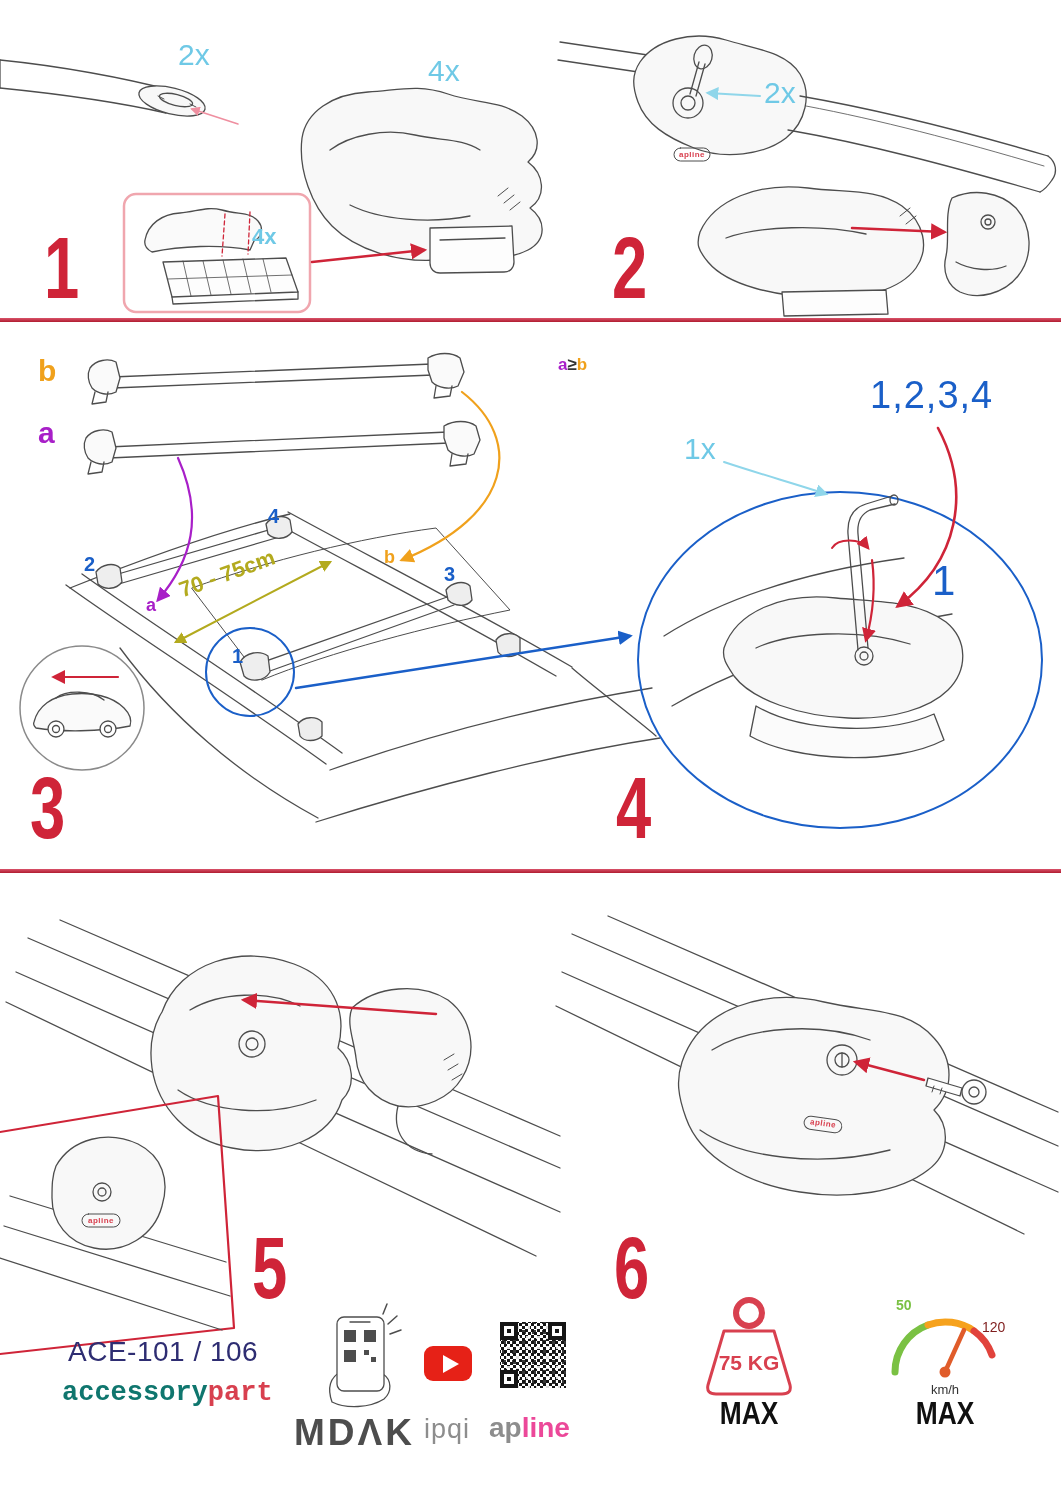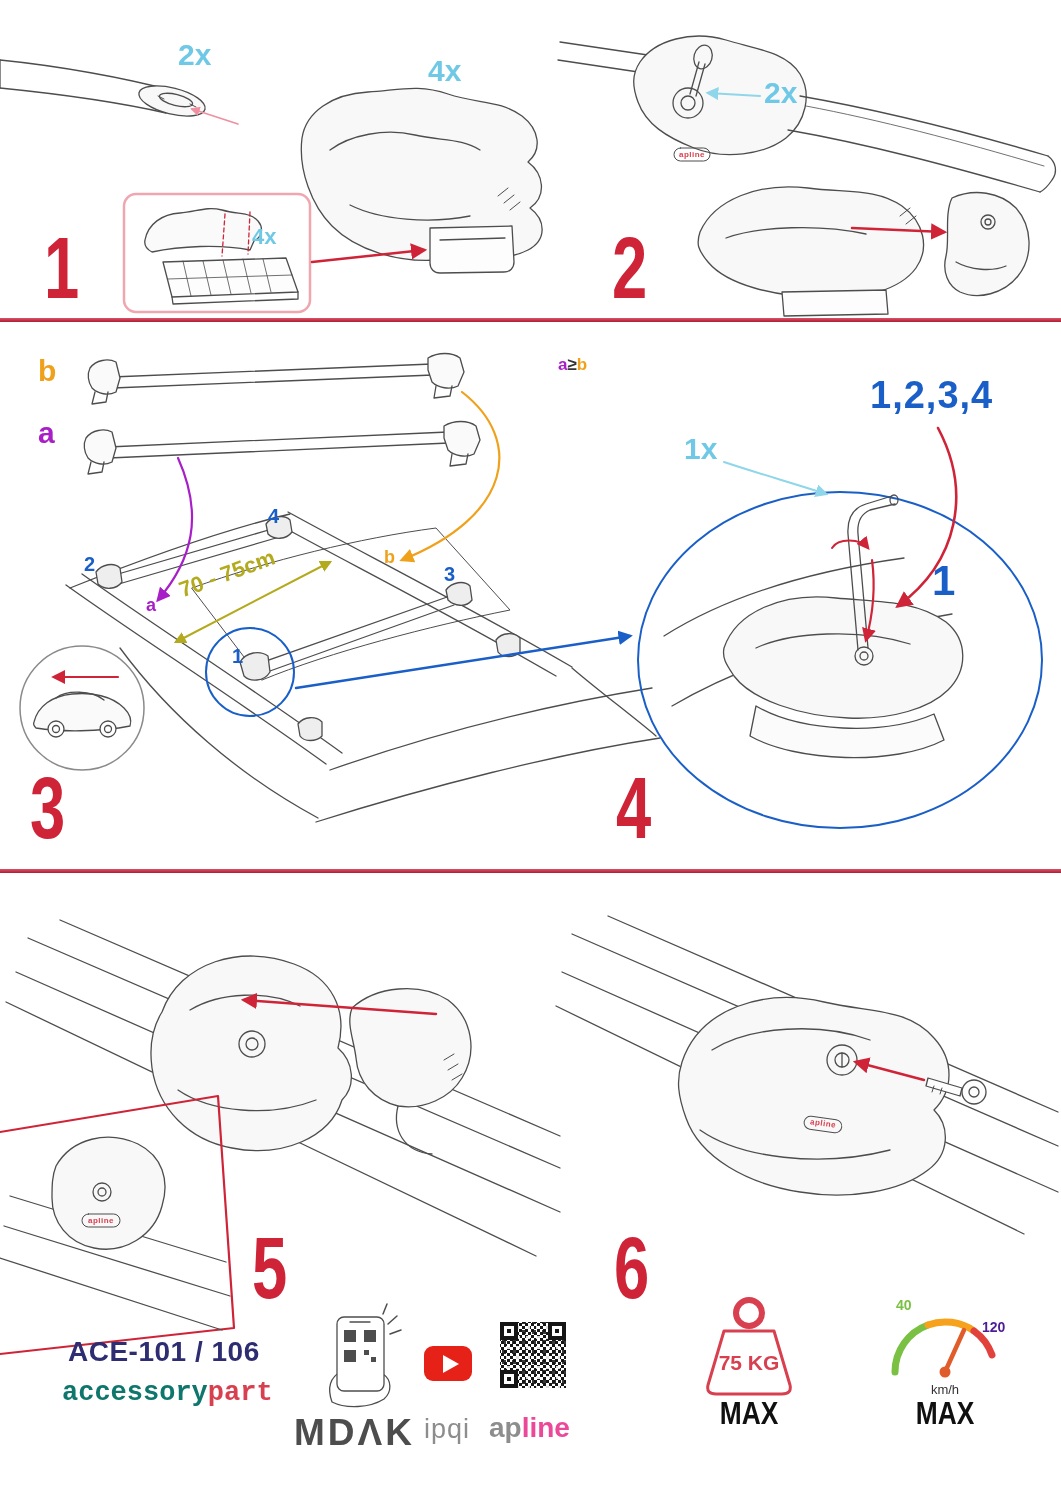--- a/index.html
+++ b/index.html
@@ -3,23 +3,23 @@
 <meta charset="utf-8">
 <style>
   * { margin:0; padding:0; box-sizing:border-box; }
   html,body { background:#ffffff; }
   .sheet { position:relative; width:1061px; height:1500px; background:#fff; overflow:hidden;
            font-family:"Liberation Sans", sans-serif; }
   .art { position:absolute; left:0; top:0; }
   .txt { position:absolute; line-height:1; white-space:nowrap; }
   .stepnum { font-size:88px; font-weight:700; color:#cf2438; transform:scaleX(.72);
              transform-origin:left top; letter-spacing:-3px; }
-  .qty { font-size:30px; font-weight:700; color:#6fc9e6; }
+  .qty { font-size:30px; font-weight:400; color:#6fc9e6; }
   .qty-sm { font-size:22px; font-weight:600; color:#6fc9e6; }
-  .bluebig { font-size:38px; font-weight:700; color:#1a5fc8; letter-spacing:1px; }
+  .bluebig { font-size:38px; font-weight:400; color:#1a5fc8; letter-spacing:1px; }
   .bluenum { font-size:20px; font-weight:700; color:#1a5fc8; }
   .divider { position:absolute; left:0; width:1061px; height:4px;
              background:linear-gradient(#d9536a,#b01c30); }
   .dim { font-size:22px; font-weight:700; color:#b3aa1e; transform:rotate(-20deg);
          transform-origin:left center; }
   .barlabel { font-size:30px; font-weight:700; }
   .rooflabel { font-size:18px; font-weight:700; }
   .cond { font-size:17px; font-weight:700; }
   .badge { font-size:8px; font-weight:700; color:#d8404f; letter-spacing:.5px; }
   .maxtxt { font-size:31px; font-weight:700; color:#101010; transform:scaleX(.85);
@@ -316,29 +316,29 @@
   <div class="txt qty" style="left:684px; top:434px">1x</div>
   <div class="txt bluebig" style="left:932px; top:560px; font-size:42px">1</div>
 
   <div class="txt stepnum" style="left:252px; top:1224px">5</div>
   <div class="txt stepnum" style="left:614px; top:1224px">6</div>
 
   <div class="txt badge center" style="left:674px; top:151px; width:36px">apline</div>
   <div class="txt badge center" style="left:82px; top:1217px; width:38px">apline</div>
   <div class="txt badge center" style="left:804px; top:1120px; width:38px; transform:rotate(8deg)">apline</div>
 
-  <div class="txt" style="left:68px; top:1338px; font-size:28px; font-weight:700; color:#2e2d72; letter-spacing:.5px">ACE-101 / 106</div>
+  <div class="txt" style="left:68px; top:1338px; font-size:28px; font-weight:400; color:#2e2d72; letter-spacing:.5px">ACE-101 / 106</div>
   <div class="txt" style="left:62px; top:1380px; font-family:'Liberation Mono',monospace; font-size:27px; font-weight:700">
     <span style="color:#0f766e">accessory</span><span style="color:#d8404f">part</span>
   </div>
   <div class="txt" style="left:294px; top:1414px; font-size:37px; font-weight:700; color:#4d4d4d; letter-spacing:3px">MDΛK</div>
   <div class="txt" style="left:424px; top:1416px; font-size:27px; color:#8d8d8d; letter-spacing:1px">ipqi</div>
   <div class="txt" style="left:489px; top:1414px; font-size:28px; font-weight:600">
     <span style="color:#8d8d8d">ap</span><span style="color:#ec4899">line</span>
   </div>
   <div class="txt center" style="left:709px; top:1352px; width:80px; font-size:21px; font-weight:700; color:#d8404f">75 KG</div>
   <div class="txt maxtxt" style="left:709px; top:1398px; width:80px">MAX</div>
-  <div class="txt" style="left:896px; top:1298px; font-size:14px; font-weight:700; color:#7ac143">40</div>
-  <div class="txt" style="left:982px; top:1320px; font-size:14px; font-weight:700; color:#4c1d95">120</div>
+  <div class="txt" style="left:896px; top:1298px; font-size:14px; font-weight:700; color:#7ac143">50</div>
+  <div class="txt" style="left:982px; top:1320px; font-size:14px; font-weight:400; color:#7f1d1d">120</div>
   <div class="txt center" style="left:914px; top:1383px; width:62px; font-size:13px; color:#333">km/h</div>
   <div class="txt maxtxt" style="left:905px; top:1398px; width:80px">MAX</div>
 
 </div>
 
 </body></html>

